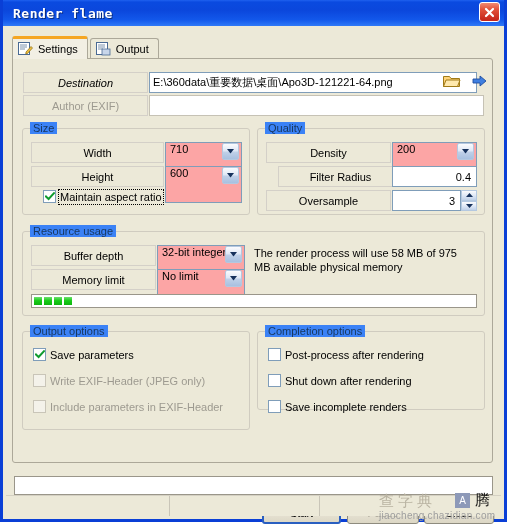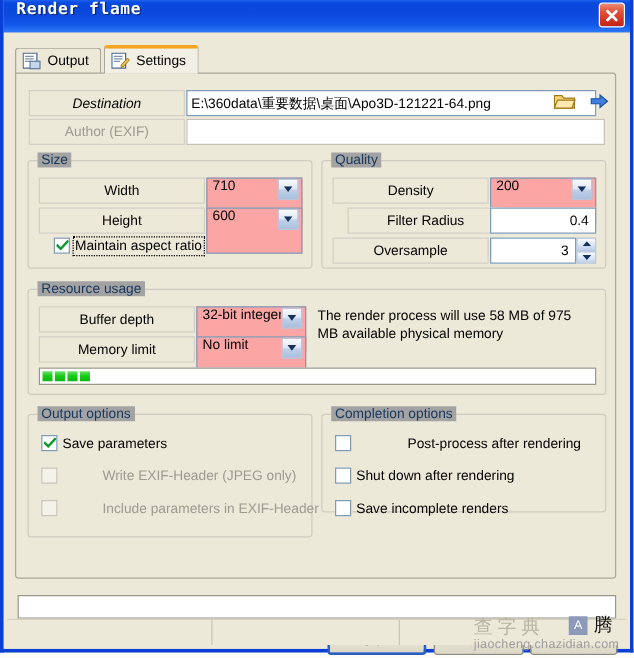--- a/index.html
+++ b/index.html
@@ -28,21 +28,21 @@
     height: 522px;
     box-sizing: border-box;
     border: 3px solid #0a3fd6;
     border-top: none;
     background: #ece9d8;
   }
   .titlebar {
     height: 26px;
     background: linear-gradient(to bottom, #1f61ef 0%, #0a4ae0 8%, #0b47dc 40%, #1257ea 75%, #2f79f7 100%);
     display: flex;
-    align-items: flex-start;
+    align-items: center;
     position: relative;
     border-bottom: 1px solid #0a3fd6;
   }
   .title-text {
     color: #ffffff;
     font-family: "DejaVu Sans Mono", monospace;
     font-weight: bold;
     font-size: 13px;
     letter-spacing: 0.5px;
     margin-left: 10px;
@@ -202,37 +202,37 @@
     position: absolute;
     box-sizing: border-box;
     border: 1px solid #d0ccc0;
     border-radius: 3px;
     background: transparent;
   }
   .group > .gtitle {
     position: absolute;
     top: -7px;
     left: 7px;
-    background: #a3a3a3;
+    background: #3b82f6;
     padding: 0 3px;
     font-size: 11px;
     color: #17365d;
     white-space: nowrap;
   }
 
   
   .cb-row {
     position: absolute;
     display: flex;
     align-items: center;
     font-size: 11px;
     color: #000;
     cursor: pointer;
   }
-  .cb-row.disabled { color: #9d9a90; cursor: default; gap: 32px; }
+  .cb-row.disabled { color: #9d9a90; cursor: default; }
   .cb-box {
     width: 13px; height: 13px;
     box-sizing: border-box;
     background: #fff;
     border: 1px solid #7f9db9;
     margin-right: 4px;
     display: flex;
     align-items: center;
     justify-content: center;
     flex: 0 0 auto;
@@ -370,36 +370,36 @@
       <div class="close-btn">
         <svg width="11" height="11" viewBox="0 0 11 11">
           <path d="M2 2 L9 9 M9 2 L2 9" stroke="#ffffff" stroke-width="2.2" stroke-linecap="round" fill="none"></path>
         </svg>
       </div>
     </div>
 
     <div class="client">
 
       <div class="tabstrip">
+        <div class="tab active">
+          <svg class="tico" width="15" height="14" viewBox="0 0 15 14">
+            <rect x="0.5" y="0.5" width="11" height="12" fill="#ffffff" stroke="#4a6a94"></rect>
+            <path d="M2 3h7M2 5h7M2 7h5" stroke="#7d93ae" stroke-width="1"></path>
+            <path d="M8 10 L13 4.5 L14.5 6 L9.5 11.5 L7.8 12z" fill="#f0c040" stroke="#8a6a10" stroke-width="0.7"></path>
+          </svg>
+          <span class="tlabel">Settings</span>
+        </div>
         <div class="tab">
           <svg class="tico" width="15" height="14" viewBox="0 0 15 14">
             <rect x="0.5" y="0.5" width="11" height="12" fill="#ffffff" stroke="#4a6a94"></rect>
             <path d="M2 3h7M2 5h7M2 7h5" stroke="#7d93ae" stroke-width="1"></path>
             <rect x="6" y="7" width="8" height="6" fill="#c8d6ea" stroke="#4a6a94" stroke-width="0.8"></rect>
           </svg>
           <span class="tlabel">Output</span>
         </div>
-        <div class="tab active">
-          <svg class="tico" width="15" height="14" viewBox="0 0 15 14">
-            <rect x="0.5" y="0.5" width="11" height="12" fill="#ffffff" stroke="#4a6a94"></rect>
-            <path d="M2 3h7M2 5h7M2 7h5" stroke="#7d93ae" stroke-width="1"></path>
-            <path d="M8 10 L13 4.5 L14.5 6 L9.5 11.5 L7.8 12z" fill="#f0c040" stroke="#8a6a10" stroke-width="0.7"></path>
-          </svg>
-          <span class="tlabel">Settings</span>
-        </div>
       </div>
 
       <div class="tabpage">
 
         <div class="sunken-label" style="position:absolute;left:10px;top:13px;width:125px;font-style:italic;">Destination</div>
         <div class="textbox" style="position:absolute;left:136px;top:13px;width:328px;">E:\360data\重要数据\桌面\Apo3D-121221-64.png</div>
         <div style="position:absolute;left:430px;top:14px;cursor:pointer;">
           <svg width="18" height="16" viewBox="0 0 18 16">
             <path d="M0.5 3.5 h6 l1.5 2 h8.5 v8 h-16 z" fill="#ffd479" stroke="#a07a17" stroke-width="1"></path>
             <path d="M3 7 h14 l-2.5 6.5 h-14 z" fill="#ffe9ae" stroke="#a07a17" stroke-width="1"></path>
@@ -531,21 +531,21 @@
 
           <div class="cb-row disabled" style="left:10px;top:68px;">
             <span class="cb-box"></span>
             <span class="cb-label">Include parameters in EXIF-Header</span>
           </div>
         </div>
 
         <div class="group" style="left:244px;top:272px;width:228px;height:79px;">
           <span class="gtitle">Completion options</span>
 
-          <div class="cb-row" style="left:10px;top:16px;gap:41px;">
+          <div class="cb-row" style="left:10px;top:16px;">
             <span class="cb-box"></span>
             <span class="cb-label">Post-process after rendering</span>
           </div>
 
           <div class="cb-row" style="left:10px;top:42px;">
             <span class="cb-box"></span>
             <span class="cb-label">Shut down after rendering</span>
           </div>
 
           <div class="cb-row" style="left:10px;top:68px;">

